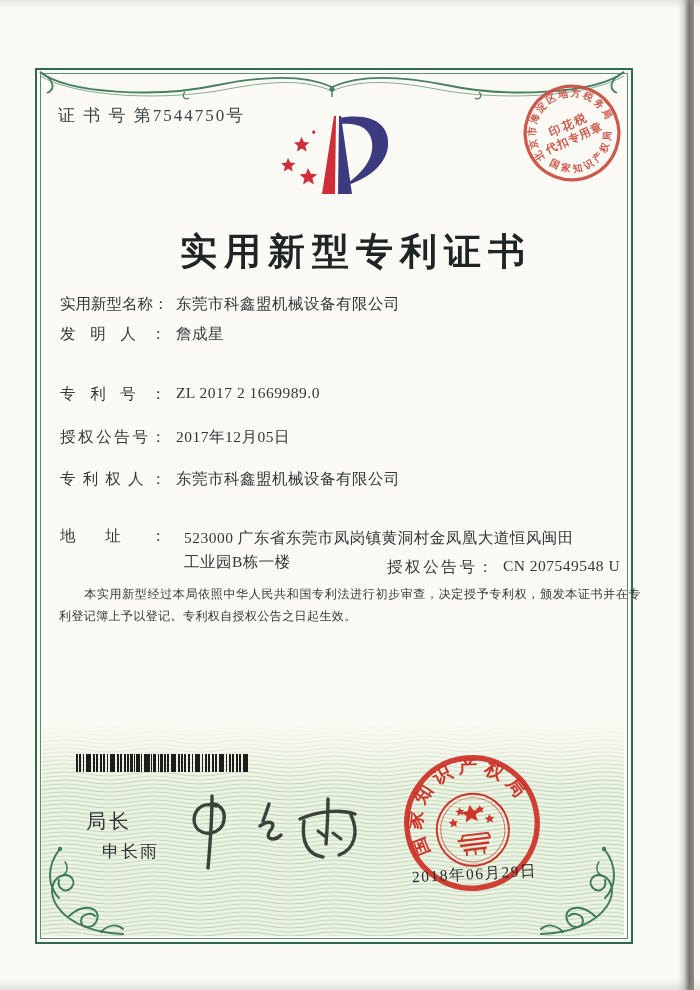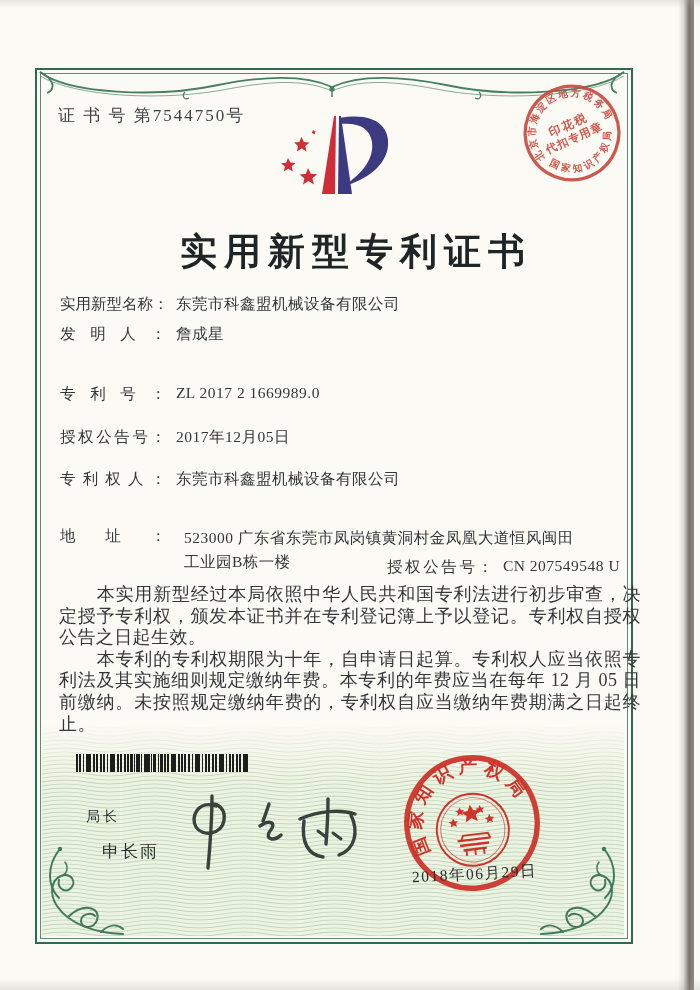--- a/index.html
+++ b/index.html
@@ -27,31 +27,31 @@
   .title{position:absolute;left:35px;top:227px;width:594px;text-align:center;font-size:37px;
     font-weight:700;letter-spacing:7px;color:#1f2526;padding-left:24px;}
 
   .rows{position:absolute;left:60px;top:0;width:580px;font-size:15.5px;color:#32373a;}
   .row{position:absolute;left:0;width:580px;white-space:nowrap;}
   .row-label{display:inline-block;width:106px;text-align:justify;text-align-last:justify;vertical-align:top;}
   .row-value{display:inline-block;margin-left:6px;letter-spacing:.5px;vertical-align:top;white-space:normal;}
   .row-value .line{display:block;line-height:23.5px;margin-left:8px;}
   .grant-col2{position:absolute;left:316px;top:0;white-space:nowrap;margin-left:11px;}
 
-  .paras{position:absolute;left:59px;top:584px;width:582px;font-size:18px;line-height:21.6px;
+  .paras{position:absolute;left:59px;top:584px;width:582px;font-size:12px;line-height:21.6px;
     color:#34383b;text-align:justify;letter-spacing:.4px;}
   .paras p{margin:0;text-indent:2.1em;}
 
   .barcode{position:absolute;left:76px;top:754px;width:173px;height:18px;
     background-image:
       repeating-linear-gradient(90deg,#1d1d1b 0 1.6px,transparent 1.6px 3.4px),
       repeating-linear-gradient(90deg,#1d1d1b 0 1px,transparent 1px 7px),
       repeating-linear-gradient(90deg,#1d1d1b 0 2.4px,transparent 2.4px 12px);}
 
-  .signer-title{position:absolute;left:86px;top:808px;font-size:14px;letter-spacing:3px;color:#2c3134;}
+  .signer-title{position:absolute;left:86px;top:808px;font-size:20px;letter-spacing:3px;color:#2c3134;}
   .signer-name{position:absolute;left:102px;top:840px;font-size:17px;letter-spacing:2px;color:#2c3134;}
   .signature-box{position:absolute;left:182px;top:790px;width:180px;height:84px;}
 
   .seal-box{position:absolute;left:399px;top:750px;width:146px;height:146px;transform:rotate(-7deg);}
   .seal-date{position:absolute;left:412px;top:864px;font-size:15.5px;letter-spacing:1.5px;color:#2a2d2f;transform:rotate(-3deg);}
 
   .tax-stamp-box{position:absolute;left:516px;top:77px;width:112px;height:112px;transform:rotate(-24deg);opacity:.92;}
 
   .footer-page{position:absolute;left:35px;top:904px;width:594px;text-align:center;font-size:13.5px;
     letter-spacing:1px;color:#34393c;}
@@ -145,21 +145,20 @@
     <div class="row" style="top:557px">
       <span class="grant-col2">
         <span class="row-label">授权公告号：</span>
         <span class="row-value">CN 207549548 U</span>
       </span>
     </div>
   </div>
 
   <div class="paras">
     <p>本实用新型经过本局依照中华人民共和国专利法进行初步审查，决定授予专利权，颁发本证书并在专利登记簿上予以登记。专利权自授权公告之日起生效。</p>
-    <p>本专利的专利权期限为十年，自申请日起算。专利权人应当依照专利法及其实施细则规定缴纳年费。本专利的年费应当在每年 12 月 05 日前缴纳。未按照规定缴纳年费的，专利权自应当缴纳年费期满之日起终止。</p>
   </div>
 
   <div class="barcode"></div>
 
   <div class="signer-title">局长</div>
   <div class="signer-name">申长雨</div>
   <svg class="signature-box" viewBox="0 0 180 84">
     <g stroke="#3a423c" stroke-width="3.4" fill="none" stroke-linecap="round">
       <path d="M34,16 C16,10 8,27 14,37 C20,47 40,45 42,30 C44,18 34,12 28,15"></path>
       <path d="M30,6 C30,30 28,56 26,78"></path>

